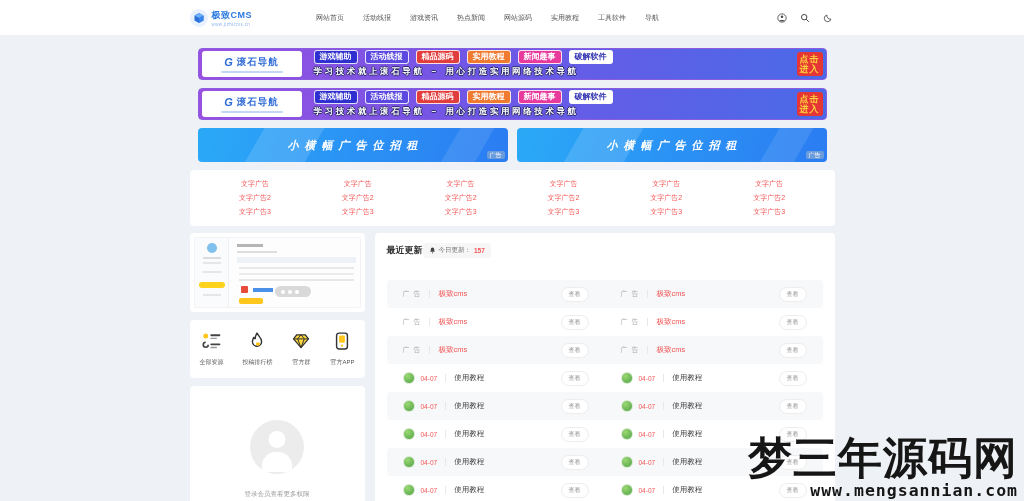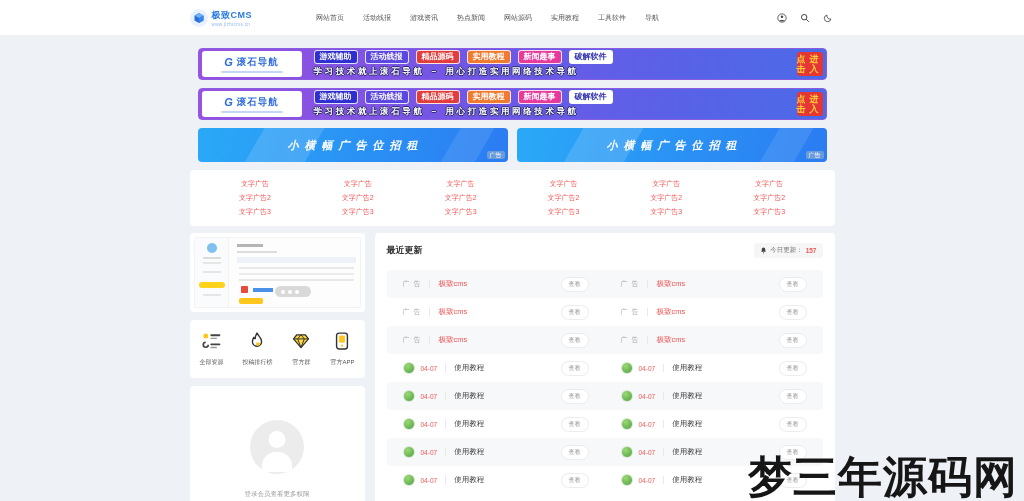--- a/index.html
+++ b/index.html
@@ -30,21 +30,21 @@
   .brandRow { display:flex; align-items:center; gap:3px; color:#2f6bd8; font-weight:bold; font-size:9.5px; letter-spacing:1px; }
   .gGlyph { font-size:11px; font-weight:900; font-style:italic; color:#2f6bd8; line-height:1; }
   .brandBar { width:62px; height:2px; background:#c3d6f6; margin-top:2px; border-radius:1px; }
   .promoRight { flex:1; display:flex; flex-direction:column; justify-content:center; gap:2px; min-width:0; }
   .tagRow { display:flex; gap:7px; }
   .ptag { font-size:8px; font-weight:bold; padding:1px 5px; border-radius:3px; border:1px solid rgba(255,255,255,.85);
           line-height:1.2; white-space:nowrap; }
   .ptagline { font-size:8.5px; font-weight:bold; color:#fff; letter-spacing:2.6px; white-space:nowrap;
               text-shadow:0 1px 0 #2a2a66, 1px 0 0 #2a2a66, -1px 0 0 #2a2a66, 0 -1px 0 #2a2a66; }
   .pcta { position:absolute; right:3px; top:3px; bottom:3px; width:26px; background:#e53535; border-radius:3px;
-          color:#ffd53d; font-size:9px; font-weight:bold; display:flex; align-items:center;
+          color:#ffd53d; font-size:9px; font-weight:bold; display:flex; flex-direction:column; align-items:center;
           justify-content:center; line-height:1.15; letter-spacing:1px; }
 
   
   .blueRow { display:flex; gap:9px; margin:0 8px 8px; }
   .blueBanner { position:relative; flex:1; height:34px; border-radius:4px; overflow:hidden; cursor:pointer;
                 background:linear-gradient(100deg,#2aa9f7,#2b7cf2); display:flex; align-items:center; justify-content:center; }
   .blueBanner::before { content:""; position:absolute; left:18%; top:-10px; width:60px; height:60px;
                         background:rgba(255,255,255,.14); transform:skewX(-30deg); }
   .blueBanner::after { content:""; position:absolute; right:8%; top:-10px; width:34px; height:60px;
                        background:rgba(255,255,255,.10); transform:skewX(-30deg); }
@@ -96,21 +96,21 @@
   .loginCard { height:170px; padding-top:34px; display:flex; flex-direction:column; align-items:center; }
   .bigAva { width:54px; height:54px; border-radius:50%; background:#ececec; position:relative; overflow:hidden; }
   .bigAva::before { content:""; position:absolute; left:50%; top:11px; transform:translateX(-50%);
                     width:17px; height:17px; border-radius:50%; background:#fff; }
   .bigAva::after { content:""; position:absolute; left:50%; top:32px; transform:translateX(-50%);
                    width:30px; height:20px; border-radius:14px 14px 0 0; background:#fff; }
   .loginHint { margin-top:16px; font-size:6.5px; color:#9a9a9a; }
 
   
   .main { flex:1; background:#fff; border-radius:4px; padding:10px 12px; min-height:300px; }
-  .mainHead { display:flex; align-items:center; justify-content:space-between; margin-bottom:12px; }
+  .mainHead { display:flex; align-items:center; justify-content:flex-start; margin-bottom:22px; }
   .mainTitle { font-size:9px; font-weight:bold; color:#333; }
   .badge { display:flex; align-items:center; gap:3px; background:#f6f6f7; border-radius:3px; padding:3px 6px; }
   .badge em { font-style:normal; font-size:6.5px; color:#777; }
   .badge b { font-size:6.5px; color:#f25555; font-weight:bold; }
   .row { display:flex; height:28px; border-radius:4px; }
   .row.odd { background:#f7f8fa; }
   .cell { flex:1; display:flex; align-items:center; padding:0 16px; min-width:0; }
   .rtag { font-size:7px; color:#aaa; letter-spacing:1px; white-space:nowrap; }
   .vd { width:1px; height:8px; background:#e8e8e8; margin:0 8px; flex:none; }
   .rtitle { font-size:7.5px; text-decoration:none; color:#444; cursor:pointer; white-space:nowrap; }
@@ -493,13 +493,14 @@
               <a class="view">查看</a>
             </div>
           </div>
         </div>
     </div>
   </div>
 </div>
 
 <div class="wm">
   <div class="wm1">梦三年源码网</div>
+  <div class="wm2">www.mengsannian.com</div>
 </div>
 
 </body></html>

